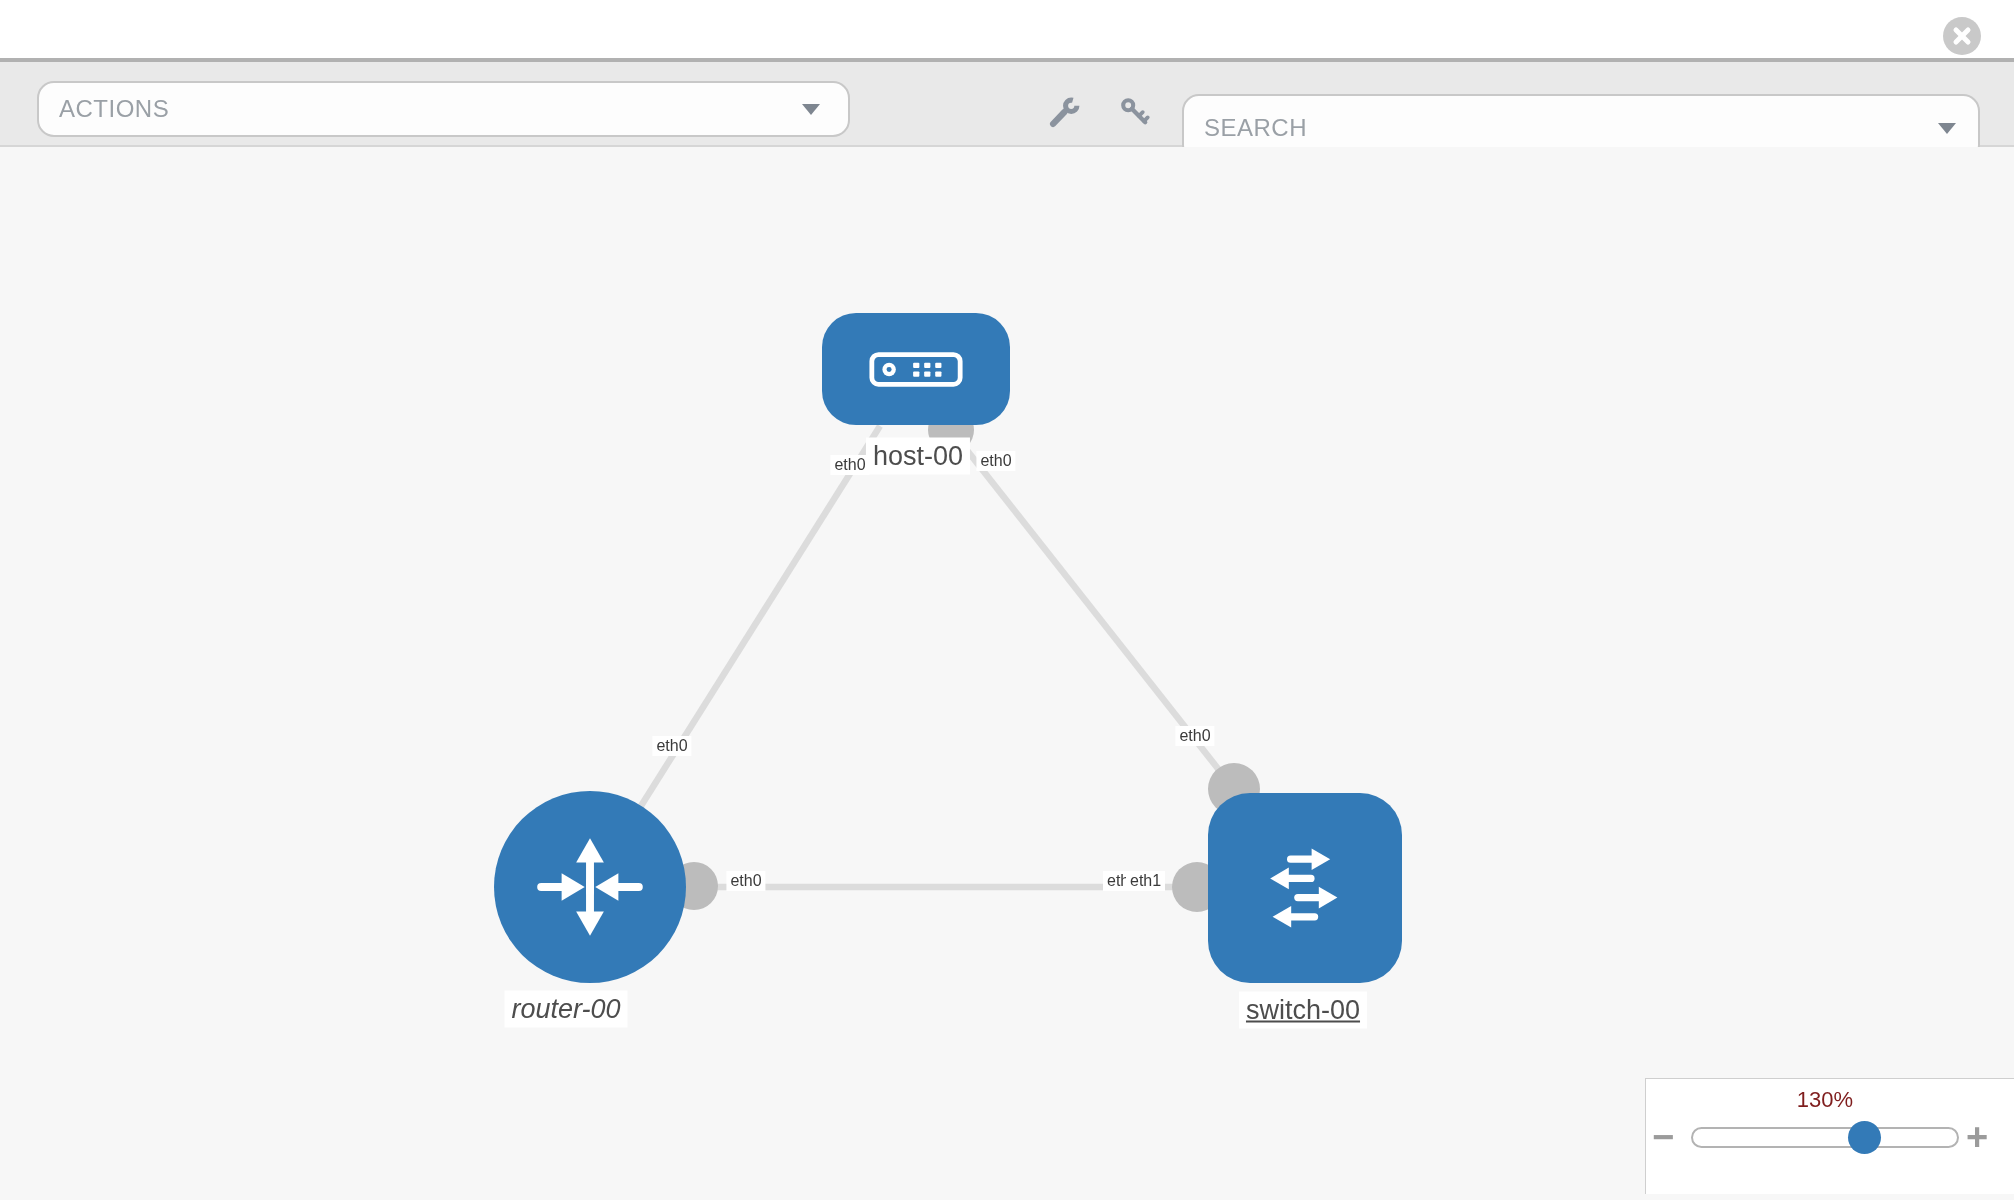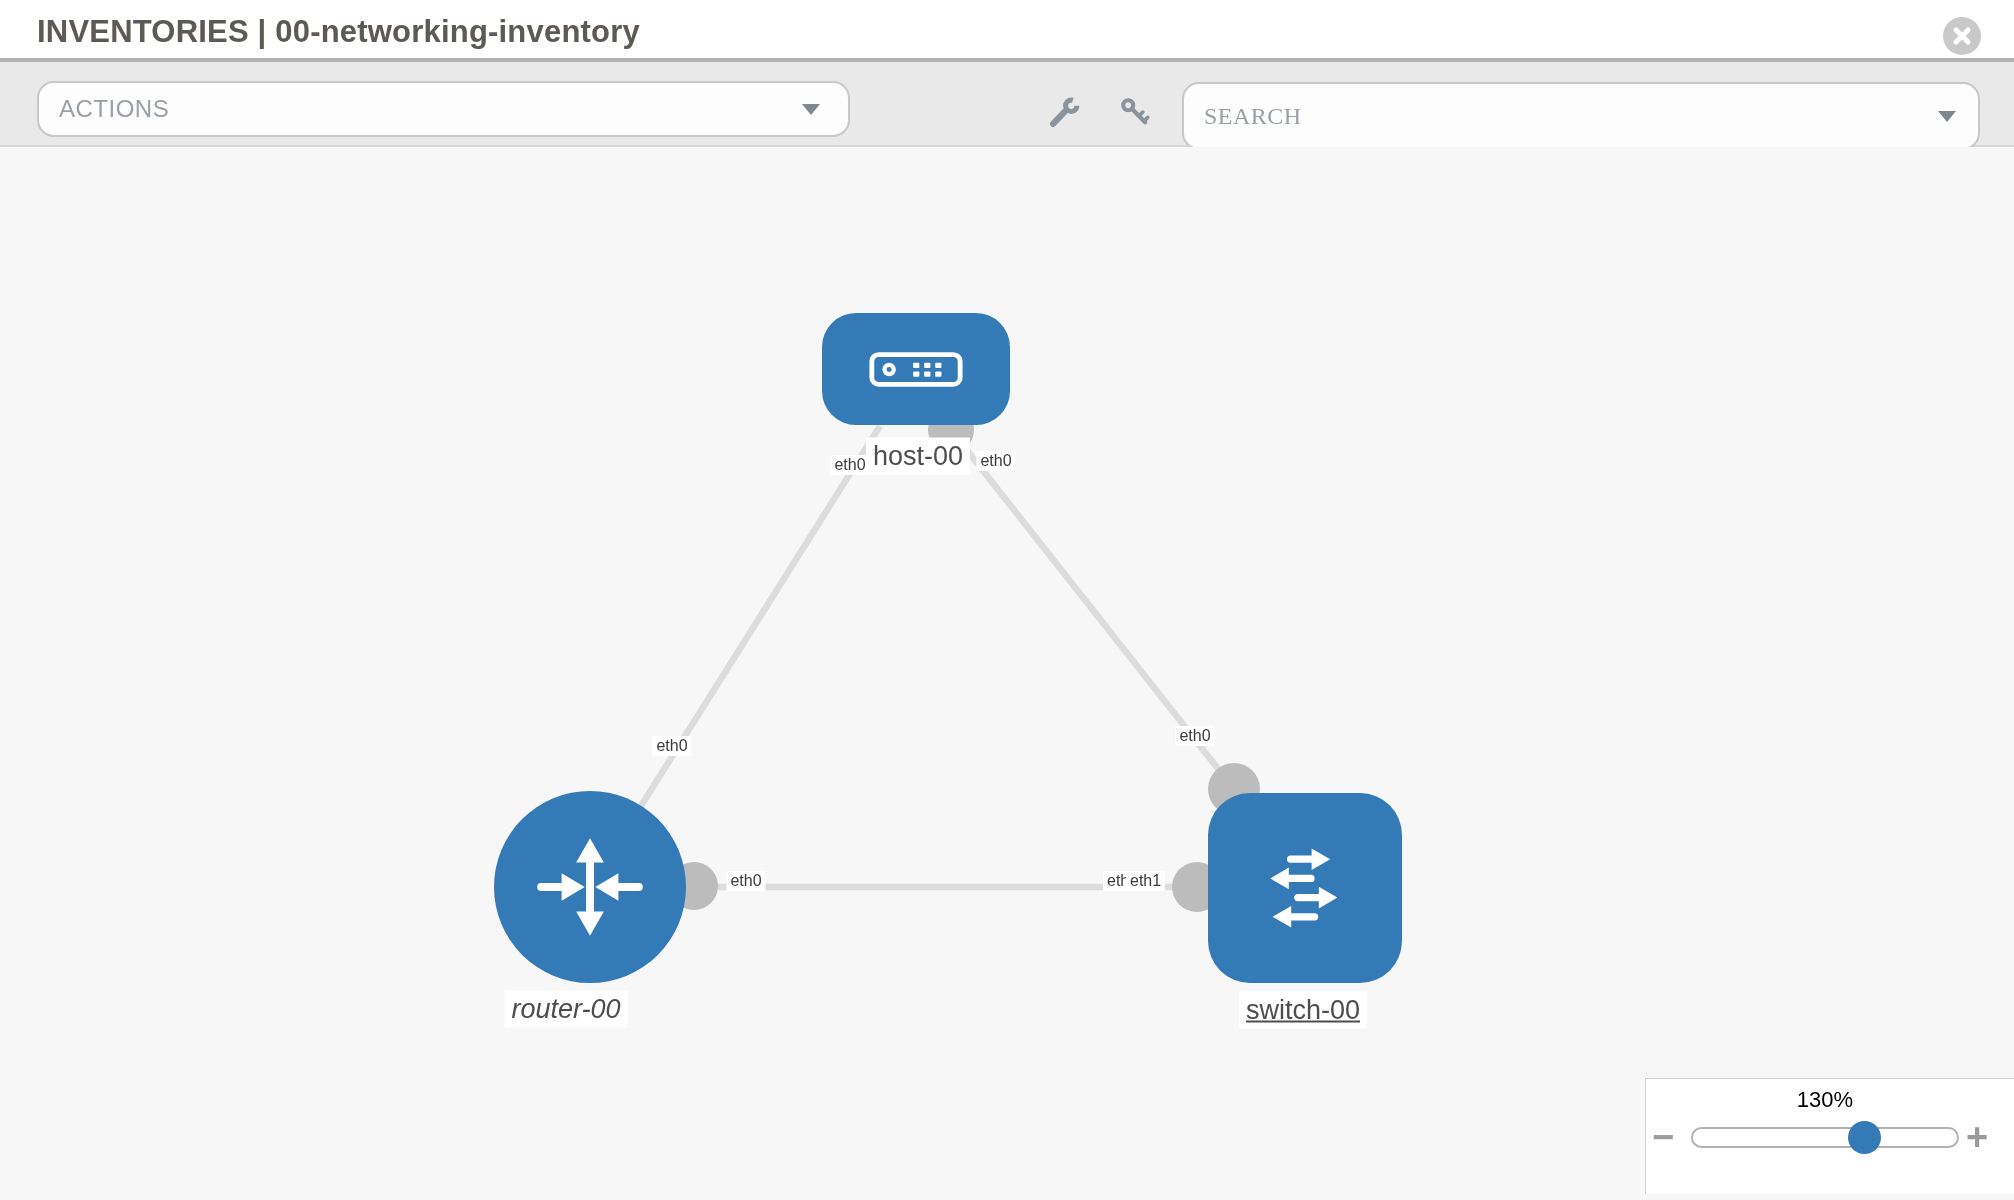--- a/index.html
+++ b/index.html
@@ -16,21 +16,21 @@
     justify-content:center; cursor:pointer; }
 
   
   .toolbar { position:relative; width:100%; height:85px; background:#e9e9e9;
     border-bottom:2px solid #d6d6d6; }
   .select-box { position:absolute; background:#fdfdfd; border:2px solid #c8c8c8;
     border-radius:17px; display:flex; align-items:center; }
   .select-box .sel-label { margin-left:20px; font-size:24px; color:#9aa0a6;
     letter-spacing:0.5px; }
   .actions-box { left:37px; top:19px; width:813px; height:56px; }
-  .search-box { left:1182px; top:20px; width:798px; height:68px;font-family:Liberation Serif, serif; }
+  .search-box { left:1182px; top:32px; width:798px; height:68px; }
   .chevron { position:absolute; top:50%; margin-top:-5px; width:0; height:0;
     border-left:9px solid transparent; border-right:9px solid transparent;
     border-top:11px solid #7e8690; }
   .actions-box .chevron { right:28px; }
   .search-box .chevron { right:22px; }
   .tool-icon-btn { position:absolute; top:33px; width:34px; height:34px;
     cursor:pointer; }
   .wrench-btn { left:1048px; }
   .key-btn { left:1118px; }
 
@@ -48,35 +48,34 @@
   .iface-label { position:absolute; z-index:5; background:#ffffff; color:#3a3a3a;
     font-size:16px; padding:1px 4px; white-space:nowrap; }
   .iface-centered { transform:translate(-50%,-50%); }
   .iface-left-anchored { transform:translateY(-50%); }
 
   
   .zoom-panel { position:absolute; right:0; bottom:0; width:369px; height:116px;
     background:#ffffff; border-top:1px solid #cfcfcf; border-left:1px solid #cfcfcf;
     z-index:10; }
   .zoom-level { position:absolute; left:45px; top:8px; width:268px;
-    text-align:center; font-size:22px; color:#000000; }
+    text-align:center; font-size:22px; color:#7f1d1d; }
   .zoom-btn { position:absolute; font-size:38px; font-weight:bold; color:#9b9b9b;
     cursor:pointer; line-height:38px; }
   .zoom-out { left:6px; top:39px; }
   .zoom-in { left:320px; top:39px; }
   .zoom-track { position:absolute; left:45px; top:48px; width:268px; height:21px;
     background:#ffffff; border:2px solid #b3b3b3; border-radius:11px; cursor:pointer; }
   .zoom-thumb { position:absolute; left:155px; top:-8px; width:33px; height:33px;
     border-radius:50%; background:#337ab7; cursor:grab; }
 </style>
 </head>
 <body>
 
 <div class="header">
-  <div class="page-title">INVENTORIES | 00-networking-inventory</div>
   <div class="close-btn">
     <svg width="20" height="20" viewBox="0 0 20 20">
       <line x1="4" y1="4" x2="16" y2="16" stroke="#ffffff" stroke-width="5" stroke-linecap="round"></line>
       <line x1="16" y1="4" x2="4" y2="16" stroke="#ffffff" stroke-width="5" stroke-linecap="round"></line>
     </svg>
   </div>
 </div>
 
 <div class="toolbar">
   <div class="select-box actions-box">

